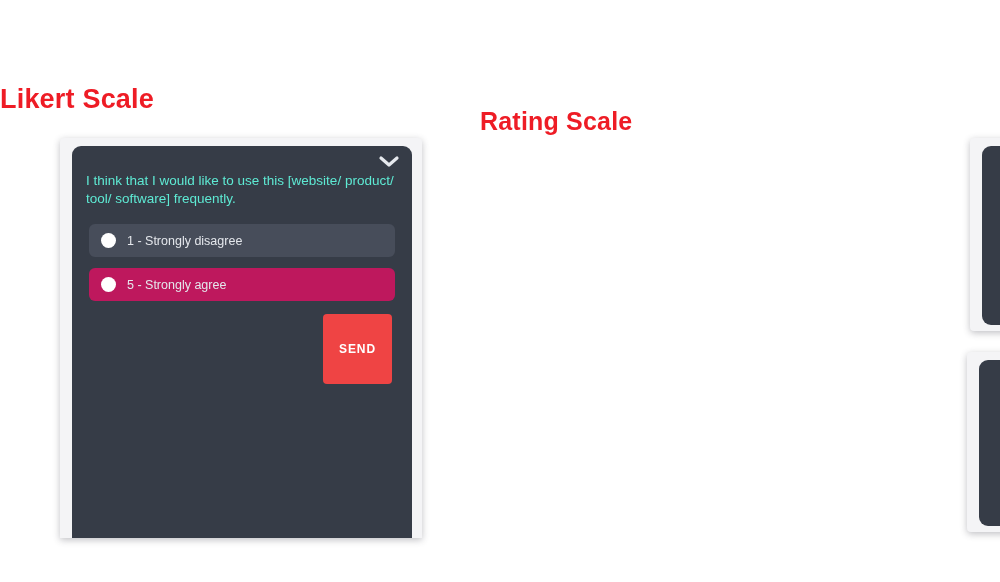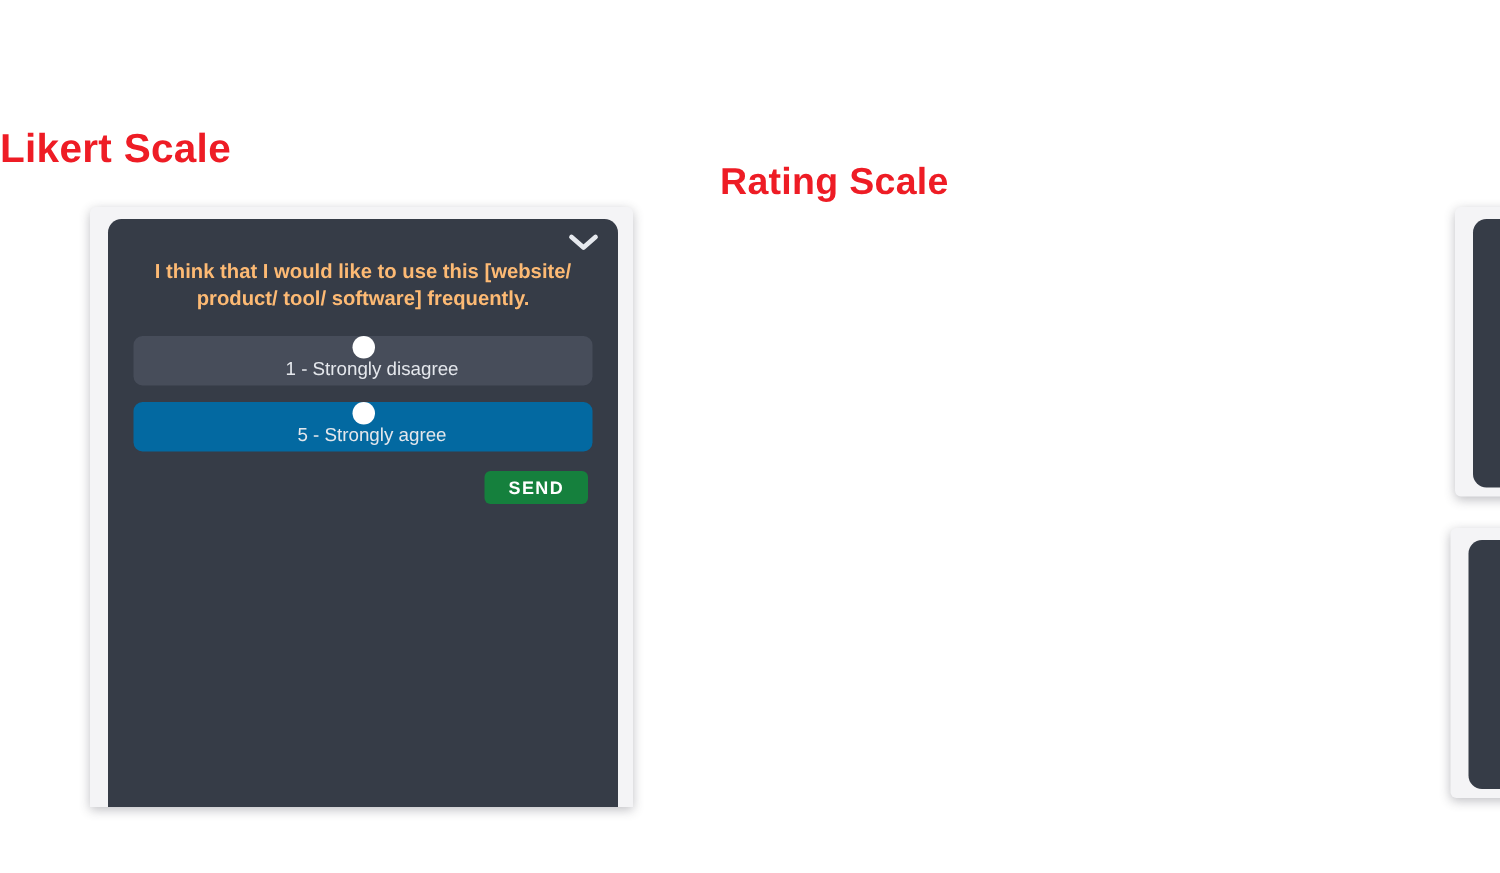--- a/index.html
+++ b/index.html
@@ -83,23 +83,22 @@
     right: 12px;
     top: 9px;
     width: 22px;
     height: 14px;
     cursor: pointer;
   }
   .chevron svg { display: block; }
 
   
   .question {
-    color: #fdba74;
-    font-weight: bold;
-    text-align: center;
+    color: #5eead4;
+    font-weight: normal;
     line-height: 1.35;
   }
   #likert-question {
     font-size: 13.5px;
     padding: 26px 14px 0 14px;
   }
   #emoji-question {
     font-size: 15.5px;
     padding: 28px 28px 0 28px;
   }
@@ -115,23 +114,22 @@
   .option-row {
     display: flex;
     align-items: center;
     background: #474d5a;
     border-radius: 6px;
     height: 33px;
     margin-bottom: 11px;
     padding-left: 12px;
     cursor: pointer;
     box-sizing: border-box;
-    flex-direction: column;
-  }
-  .option-row.selected { background: #0369a1; }
+  }
+  .option-row.selected { background: #be185d; }
   .radio {
     width: 15px;
     height: 15px;
     border-radius: 50%;
     background: #ffffff;
     flex: 0 0 auto;
     margin-right: 11px;
   }
   .option-label {
     color: #e4e7ec;
@@ -139,28 +137,28 @@
     white-space: nowrap;
   }
 
   
   .send-wrap {
     margin: 13px 20px 0 0;
     display: flex;
     justify-content: flex-end;
   }
   .send-button {
-    background: #15803d;
+    background: #ef4444;
     color: #ffffff;
     font-size: 12px;
     font-weight: bold;
     letter-spacing: .9px;
     border: none;
     border-radius: 4px;
-    padding: 4px 16px;
+    padding: 28px 16px;
     cursor: pointer;
     font-family: "Liberation Sans", sans-serif;
   }
 
   
   .tile-row {
     display: flex;
     justify-content: center;
     gap: 8px;
     margin-top: 22px;

